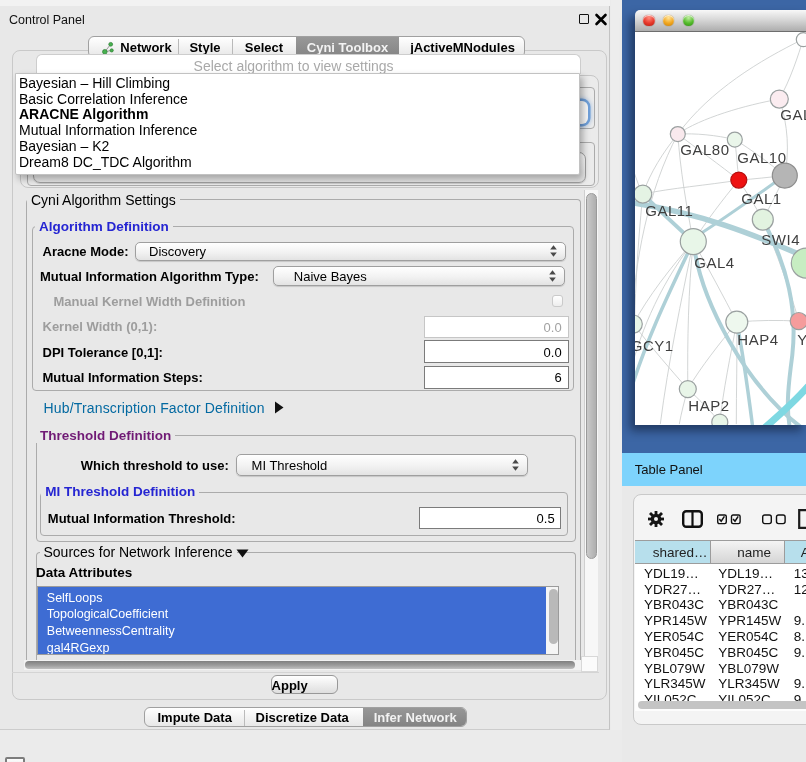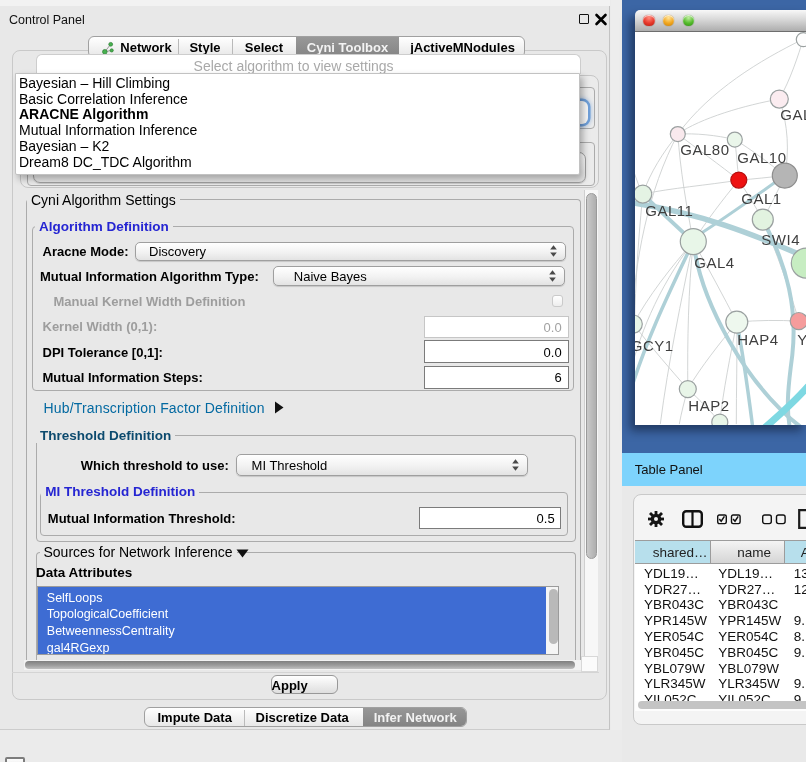--- a/index.html
+++ b/index.html
@@ -96,21 +96,21 @@
   <div class="field" style="left:424.3px; top:366.3px; width:144.4px; height:22.4px; border:1px solid #7b7b7b;">
       <span class="ftext">6</span>
     </div>
 
   <div class="abs" style="left:43.6px; top:400px; font-size:14px; color:#0369a1; white-space:nowrap; letter-spacing:0.15px;">Hub/Transcription Factor Definition</div>
   <svg class="abs" style="left:274px; top:400.5px;" width="10" height="13" viewBox="0 0 10 13">
       <path d="M1 0.5 L9.5 6.5 L1 12.5 Z" fill="#111"></path>
     </svg>
 
   <div class="grp" style="left:35.6px; top:435px; width:540.8px; height:107px;"></div>
-  <div class="grptitle b" style="left:36px; top:428.5px; color:#0c4a6e;">Threshold Definition</div>
+  <div class="grptitle b" style="left:36px; top:428.5px; color:#701a75;">Threshold Definition</div>
 
   <div class="lbl" style="left:80.7px; top:458.5px;">Which threshold to use:</div>
   <div class="combo" style="left:235.6px; top:453.8px; width:292px; height:22.4px;">
       <span class="ctext" style="left:15px;">MI Threshold</span>
     <svg class="carr" viewBox="0 0 9 13">
         <path d="M1.2 5 L4.5 0.8 L7.8 5 Z M1.2 8 L4.5 12.2 L7.8 8 Z" fill="#4a4a4a"></path>
       </svg>
   </div>
 
   <div class="grp" style="left:39.7px; top:491.8px; width:528.8px; height:43.8px;"></div>

